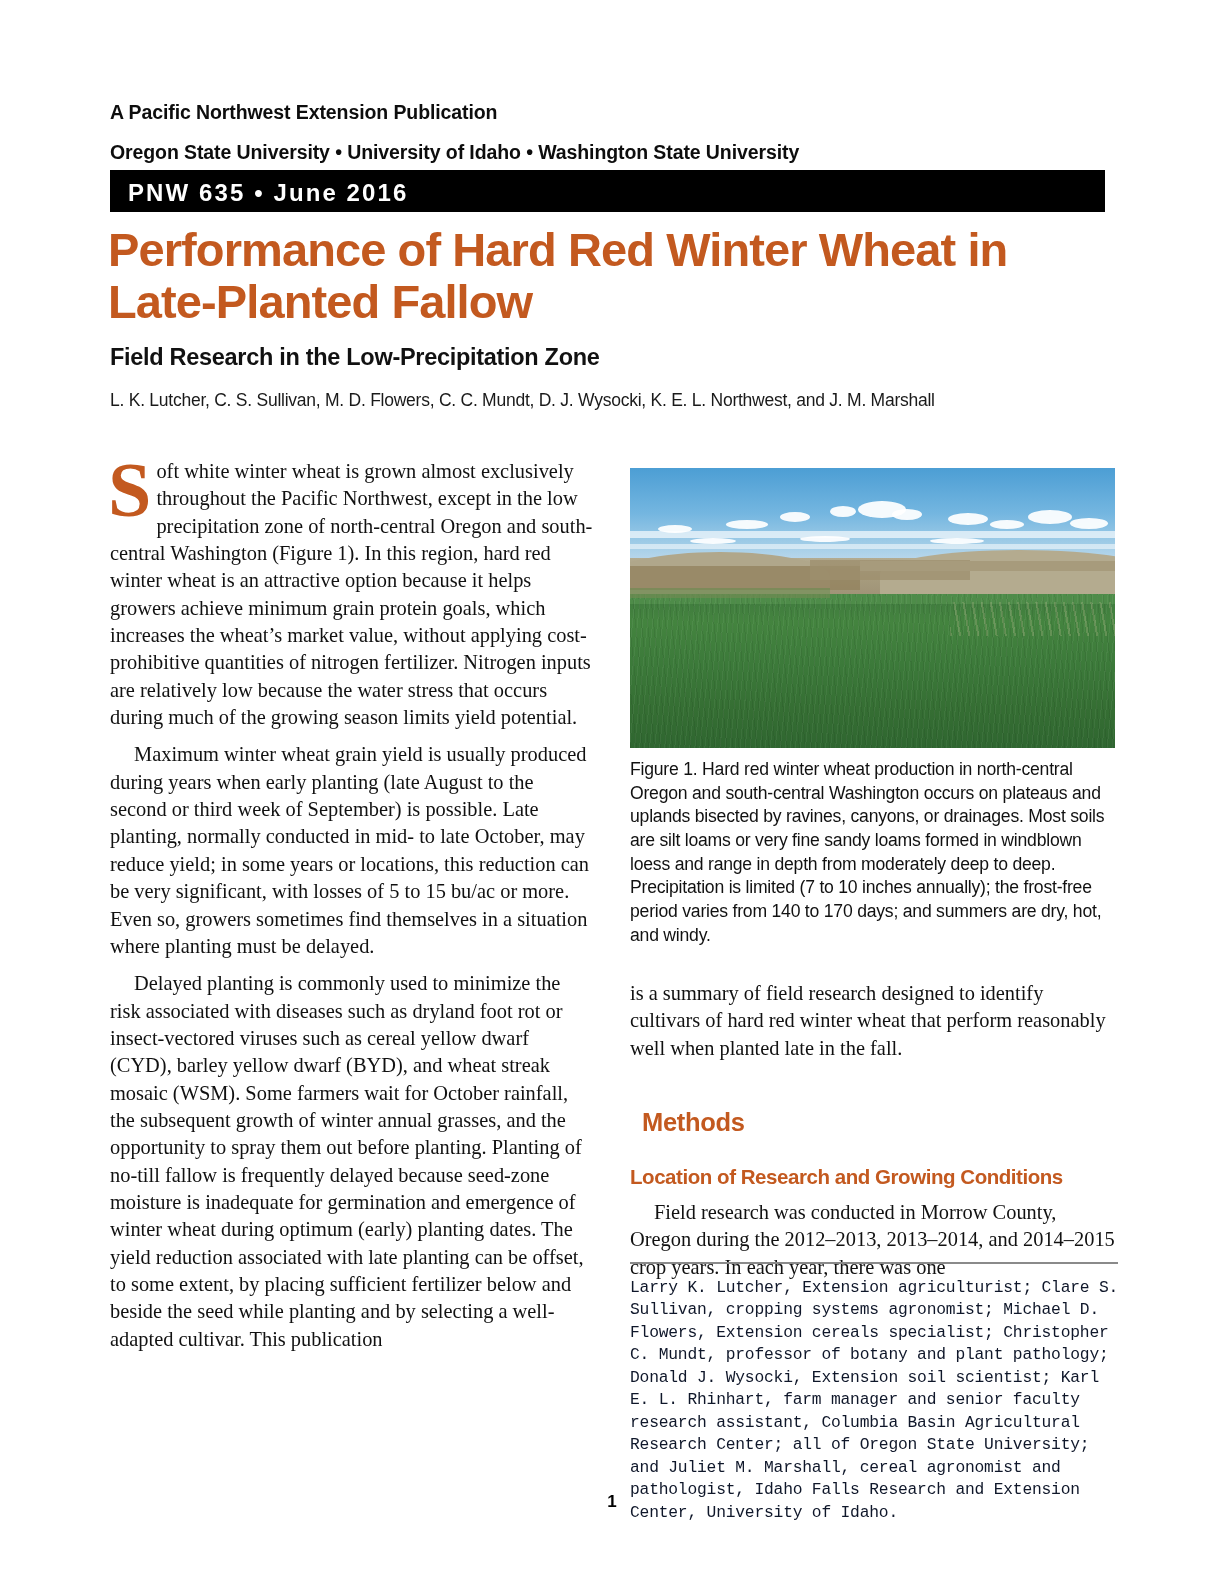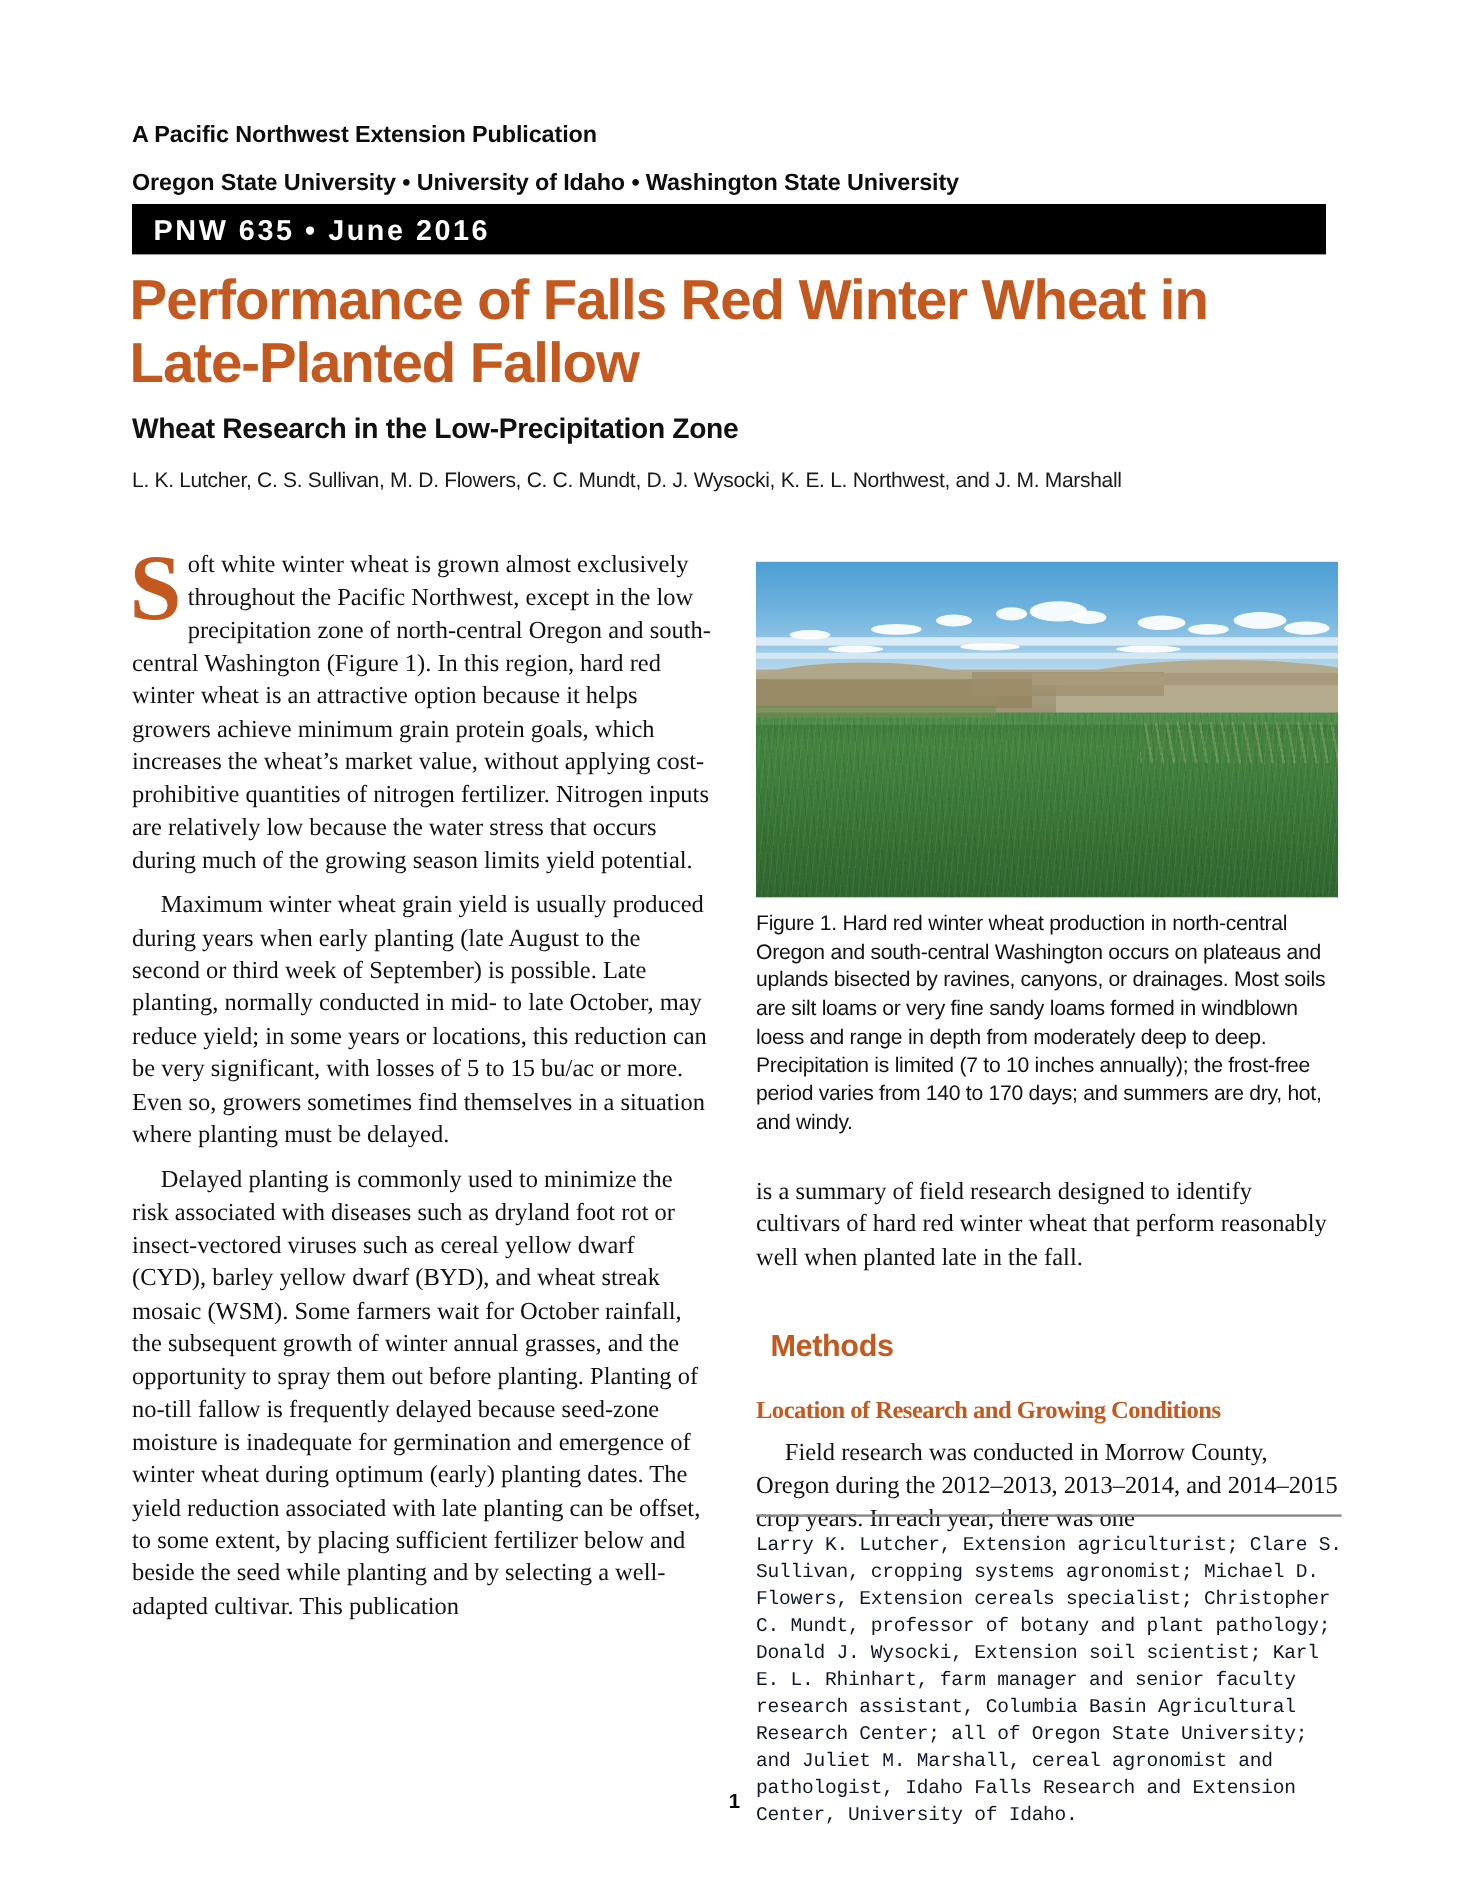--- a/index.html
+++ b/index.html
@@ -240,21 +240,21 @@
   h2.sec {
     margin: 12px;
     font-family: "Liberation Sans", sans-serif;
     font-weight: bold;
     font-size: 25.5px;
     color: #C3591F;
     letter-spacing: -0.3px;
   }
   h3.subsec {
     margin: 0;
-    font-family: Liberation Serif, serif;
+    font-family: Liberation Sans, sans-serif;
     font-weight: bold;
     font-size: 20.5px;
     color: #C3591F;
     letter-spacing: -0.45px;
   }
   .gap-sec { height: 34px; }
   .gap-sub { height: 16px; }
   .gap-para { height: 10px; }
 
   
@@ -297,22 +297,22 @@
 
   <div class="masthead">
     <div class="mast-line">A Pacific Northwest Extension Publication</div>
     <div class="mast-line second">Oregon State University • University of Idaho • Washington State University</div>
   </div>
 
   <div class="banner">
     <div class="banner-text">PNW 635  •  June 2016</div>
   </div>
 
-  <div class="title">Performance of Falls Red Winter Wheat in Late-Planted Fallow</div>
-  <div class="subtitle">Wheat Research in the Low-Precipitation Zone</div>
+  <div class="title">Performance of Hard Red Winter Wheat in Late-Planted Fallow</div>
+  <div class="subtitle">Field Research in the Low-Precipitation Zone</div>
   <div class="authors">L. K. Lutcher, C. S. Sullivan, M. D. Flowers, C. C. Mundt, D. J. Wysocki, K. E. L. Northwest, and J. M. Marshall</div>
 
   <div class="col-left">
     <p class="body first"><span class="dropcap">S</span><span>oft white winter wheat is grown almost exclusively throughout the Pacific Northwest, except in the low precipitation zone of north-central Oregon and south-central Washington (Figure 1). In this region, hard red winter wheat is an attractive option because it helps growers achieve minimum grain protein goals, which increases the wheat’s market value, without applying cost-prohibitive quantities of nitrogen fertilizer. Nitrogen inputs are relatively low because the water stress that occurs during much of the growing season limits yield potential.</span></p>
     <div class="gap-para"></div>
     <p class="body">Maximum winter wheat grain yield is usually produced during years when early planting (late August to the second or third week of September) is possible. Late planting, normally conducted in mid- to late October, may reduce yield; in some years or locations, this reduction can be very significant, with losses of 5 to 15 bu/ac or more. Even so, growers sometimes find themselves in a situation where planting must be delayed.</p>
     <div class="gap-para"></div>
     <p class="body">Delayed planting is commonly used to minimize the risk associated with diseases such as dryland foot rot or insect-vectored viruses such as cereal yellow dwarf (CYD), barley yellow dwarf (BYD), and wheat streak mosaic (WSM). Some farmers wait for October rainfall, the subsequent growth of winter annual grasses, and the opportunity to spray them out before planting. Planting of no-till fallow is frequently delayed because seed-zone moisture is inadequate for germination and emergence of winter wheat during optimum (early) planting dates. The yield reduction associated with late planting can be offset, to some extent, by placing sufficient fertilizer below and beside the seed while planting and by selecting a well-adapted cultivar. This publication</p>
   </div>
 

